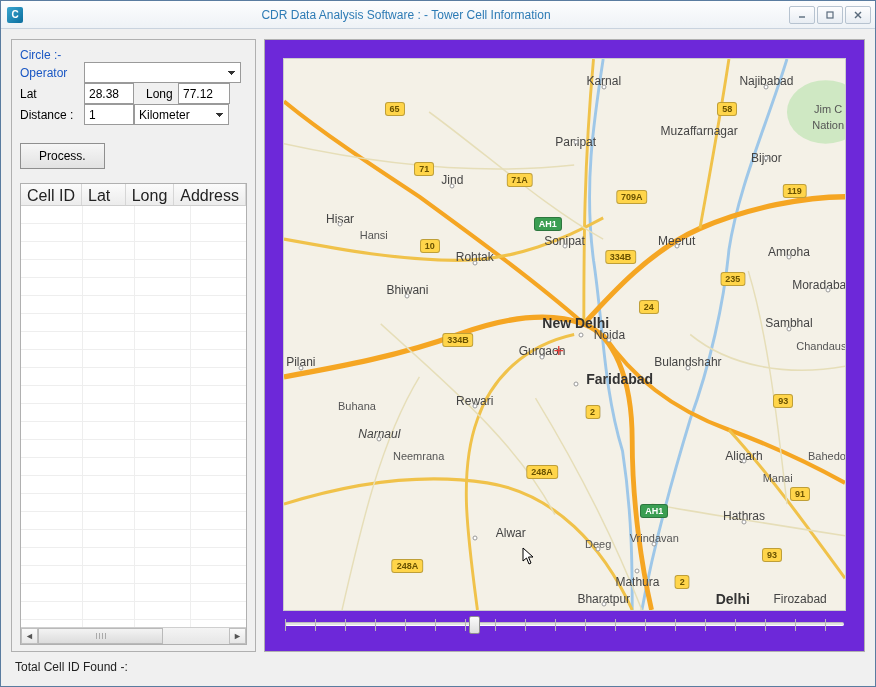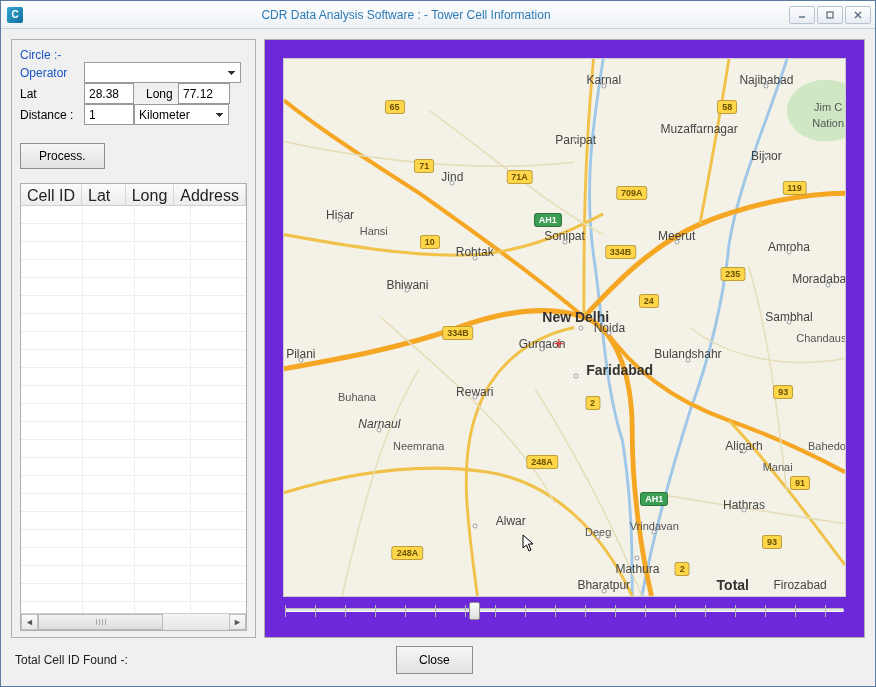--- a/index.html
+++ b/index.html
@@ -370,21 +370,21 @@
             <div class="ml " style="left: 24%; top: 72%; transform: translate(-50%, -50%);">Neemrana</div>
             <div class="ml city" style="left: 82%; top: 72%; transform: translate(-50%, -50%);">Aligarh</div>
             <div class="ml " style="left: 88%; top: 76%; transform: translate(-50%, -50%);">Manai</div>
             <div class="ml " style="left: 97%; top: 72%; transform: translate(-50%, -50%);">Bahedoi</div>
             <div class="ml city" style="left: 34%; top: 86%; transform: translate(-50%, -50%); margin-left: 36px;">Alwar</div>
             <div class="ml city" style="left: 82%; top: 83%; transform: translate(-50%, -50%);">Hathras</div>
             <div class="ml " style="left: 66%; top: 87%; transform: translate(-50%, -50%);">Vrindavan</div>
             <div class="ml " style="left: 56%; top: 88%; transform: translate(-50%, -50%);">Deeg</div>
             <div class="ml city" style="left: 63%; top: 92%; transform: translate(-50%, -50%); margin-top: 16px;">Mathura</div>
             <div class="ml city" style="left: 57%; top: 98%; transform: translate(-50%, -50%);">Bharatpur</div>
-            <div class="ml big" style="left: 80%; top: 98%; transform: translate(-50%, -50%);">Total</div>
+            <div class="ml big" style="left: 80%; top: 98%; transform: translate(-50%, -50%);">Delhi</div>
             <div class="ml city" style="left: 92%; top: 98%; transform: translate(-50%, -50%);">Firozabad</div>
             <div class="ml " style="left: 97%; top: 9%; transform: translate(-50%, -50%);">Jim C</div>
             <div class="ml " style="left: 97%; top: 12%; transform: translate(-50%, -50%);">Nation</div>
             <div class="shield y" style="left: 14%; top: 9%; transform: translate(-50%, -50%); margin-left: 32px;">65</div>
             <div class="shield y" style="left: 25%; top: 20%; transform: translate(-50%, -50%);">71</div>
             <div class="shield y" style="left: 42%; top: 22%; transform: translate(-50%, -50%);">71A</div>
             <div class="shield y" style="left: 62%; top: 25%; transform: translate(-50%, -50%);">709A</div>
             <div class="shield y" style="left: 79%; top: 9%; transform: translate(-50%, -50%);">58</div>
             <div class="shield y" style="left: 91%; top: 24%; transform: translate(-50%, -50%);">119</div>
             <div class="shield g" style="left: 47%; top: 30%; transform: translate(-50%, -50%);">AH1</div>
@@ -442,19 +442,16 @@
             <div class="slider-ticks"></div>
             <div class="slider-thumb" style="left: 33%;"></div>
           </div>
         </div>
       </div>
 
     </div>
 
     <div class="footer">
       <span class="status">Total Cell ID Found -:</span>
-      <div class="center">
-        <button class="btn close-btn">Close</button>
-      </div>
       <span style="width:120px"></span>
     </div>
   </div>
 </div>
 
 </body></html>

